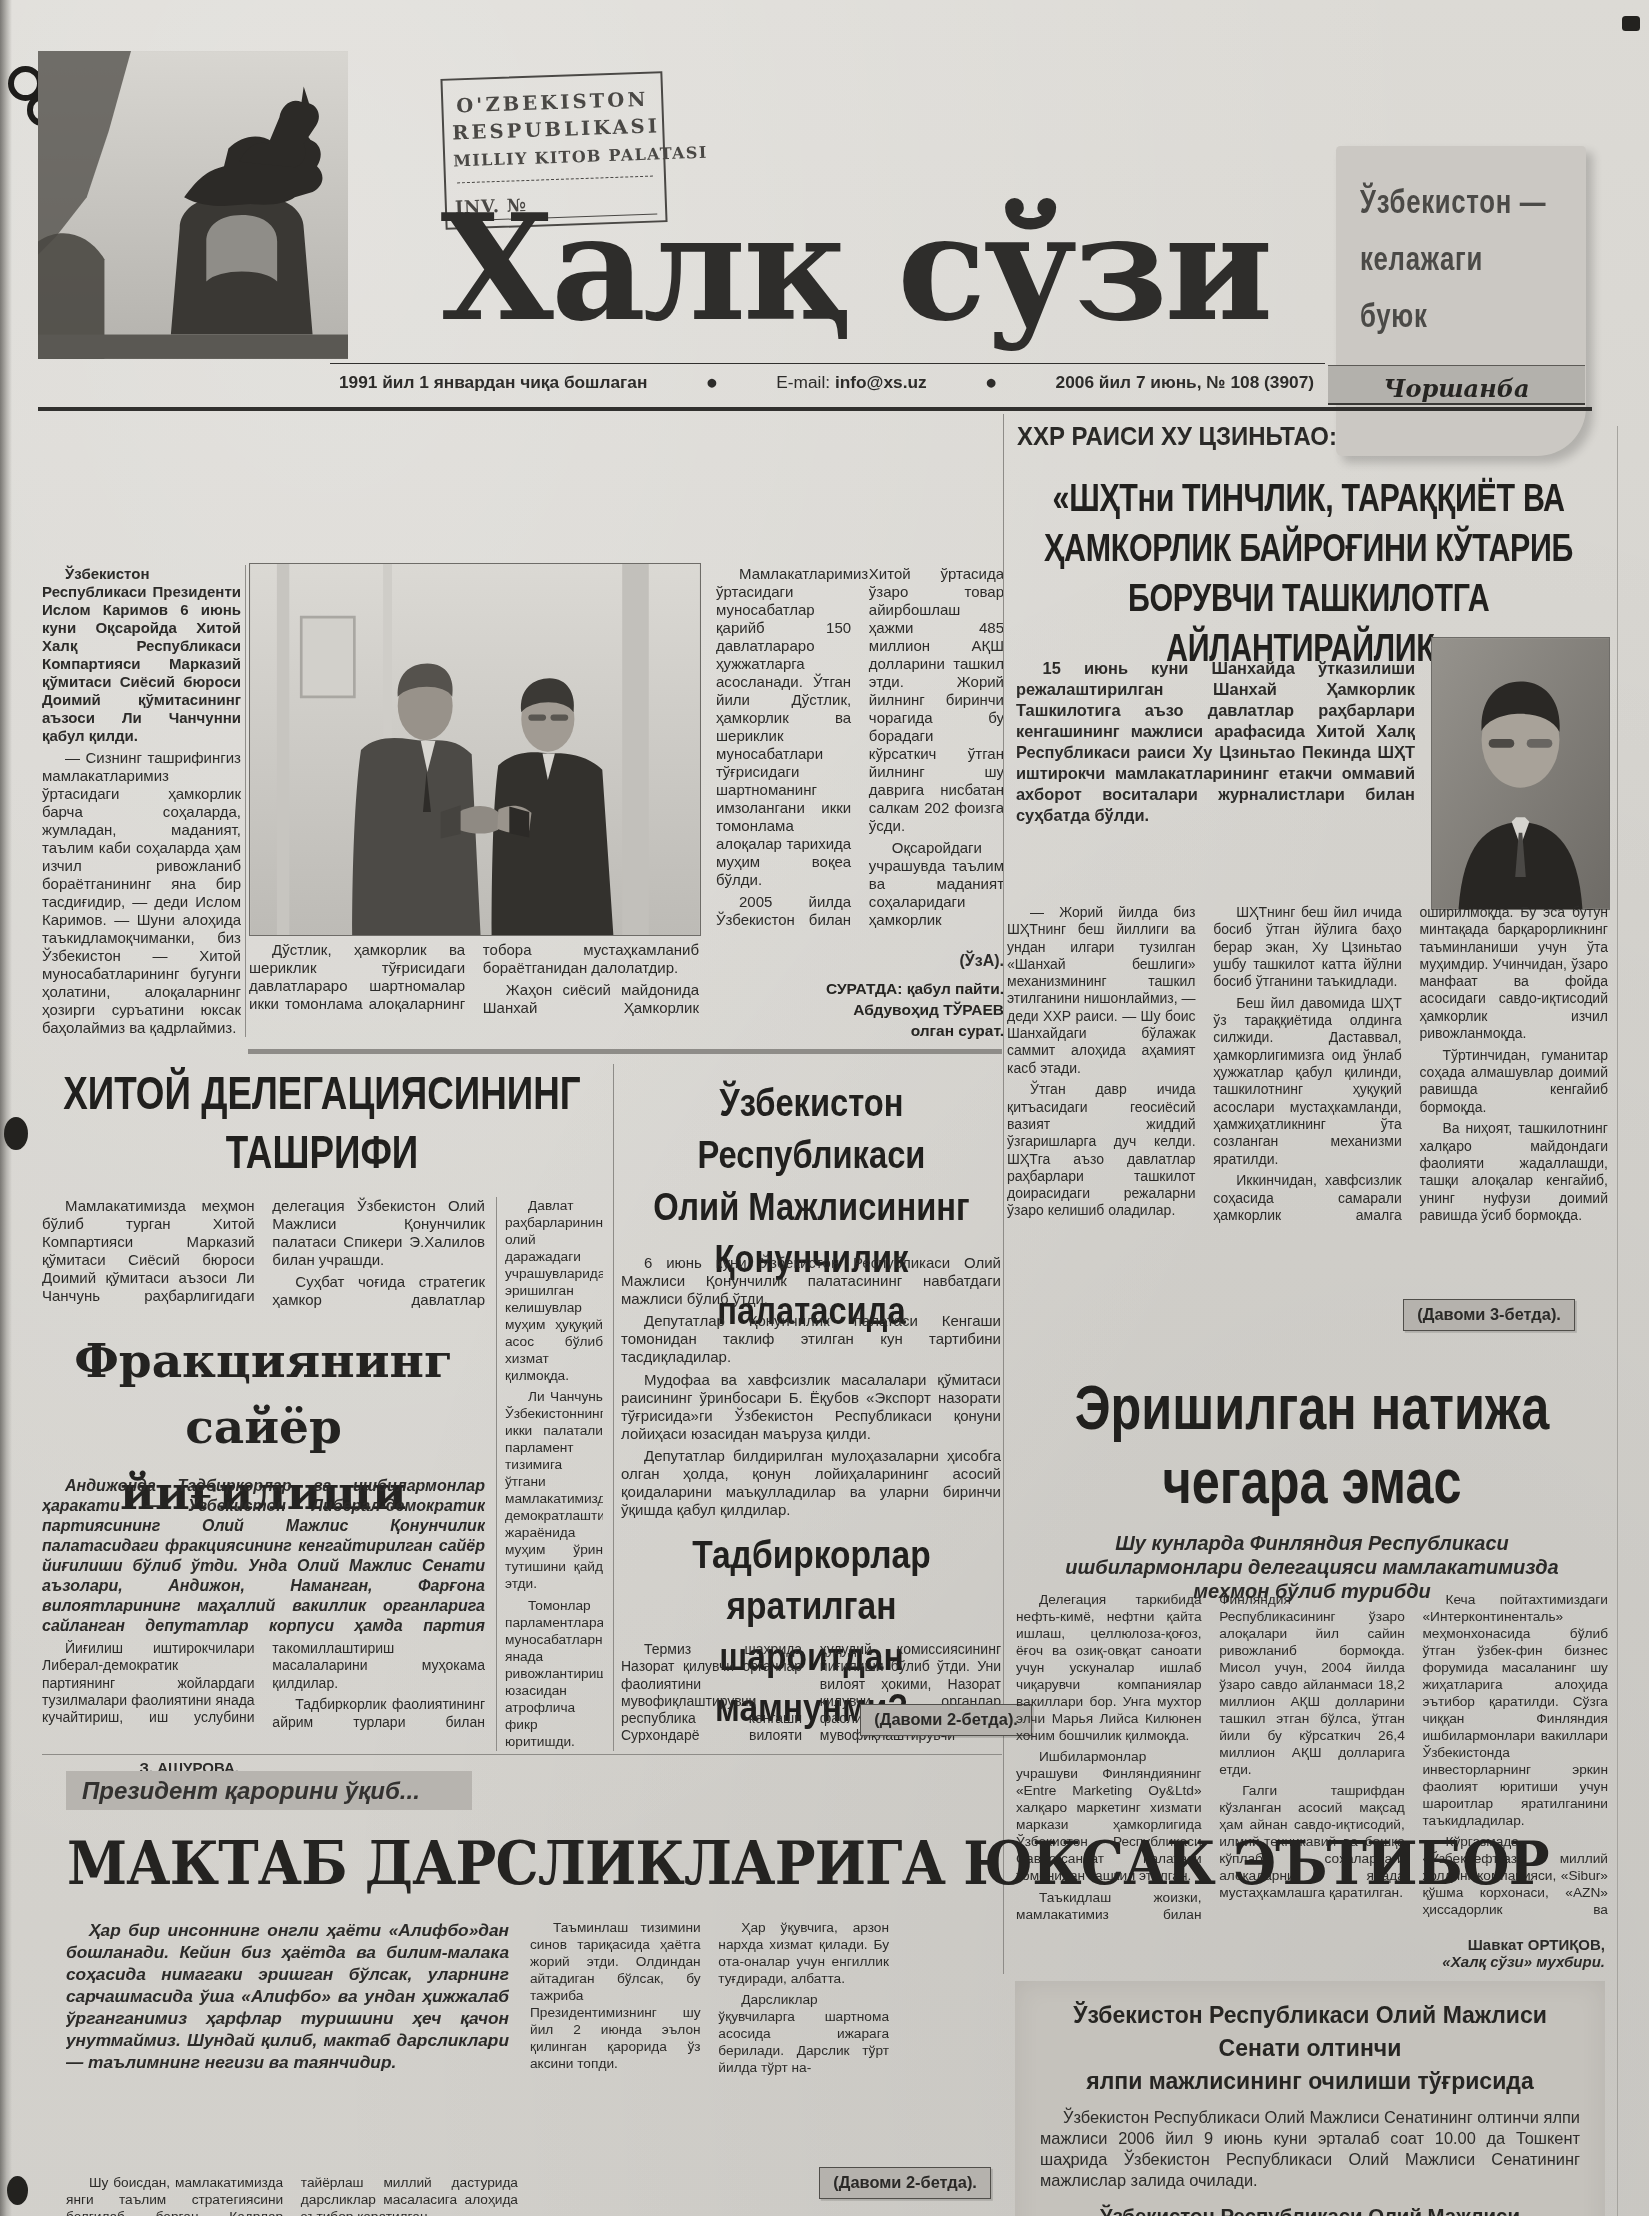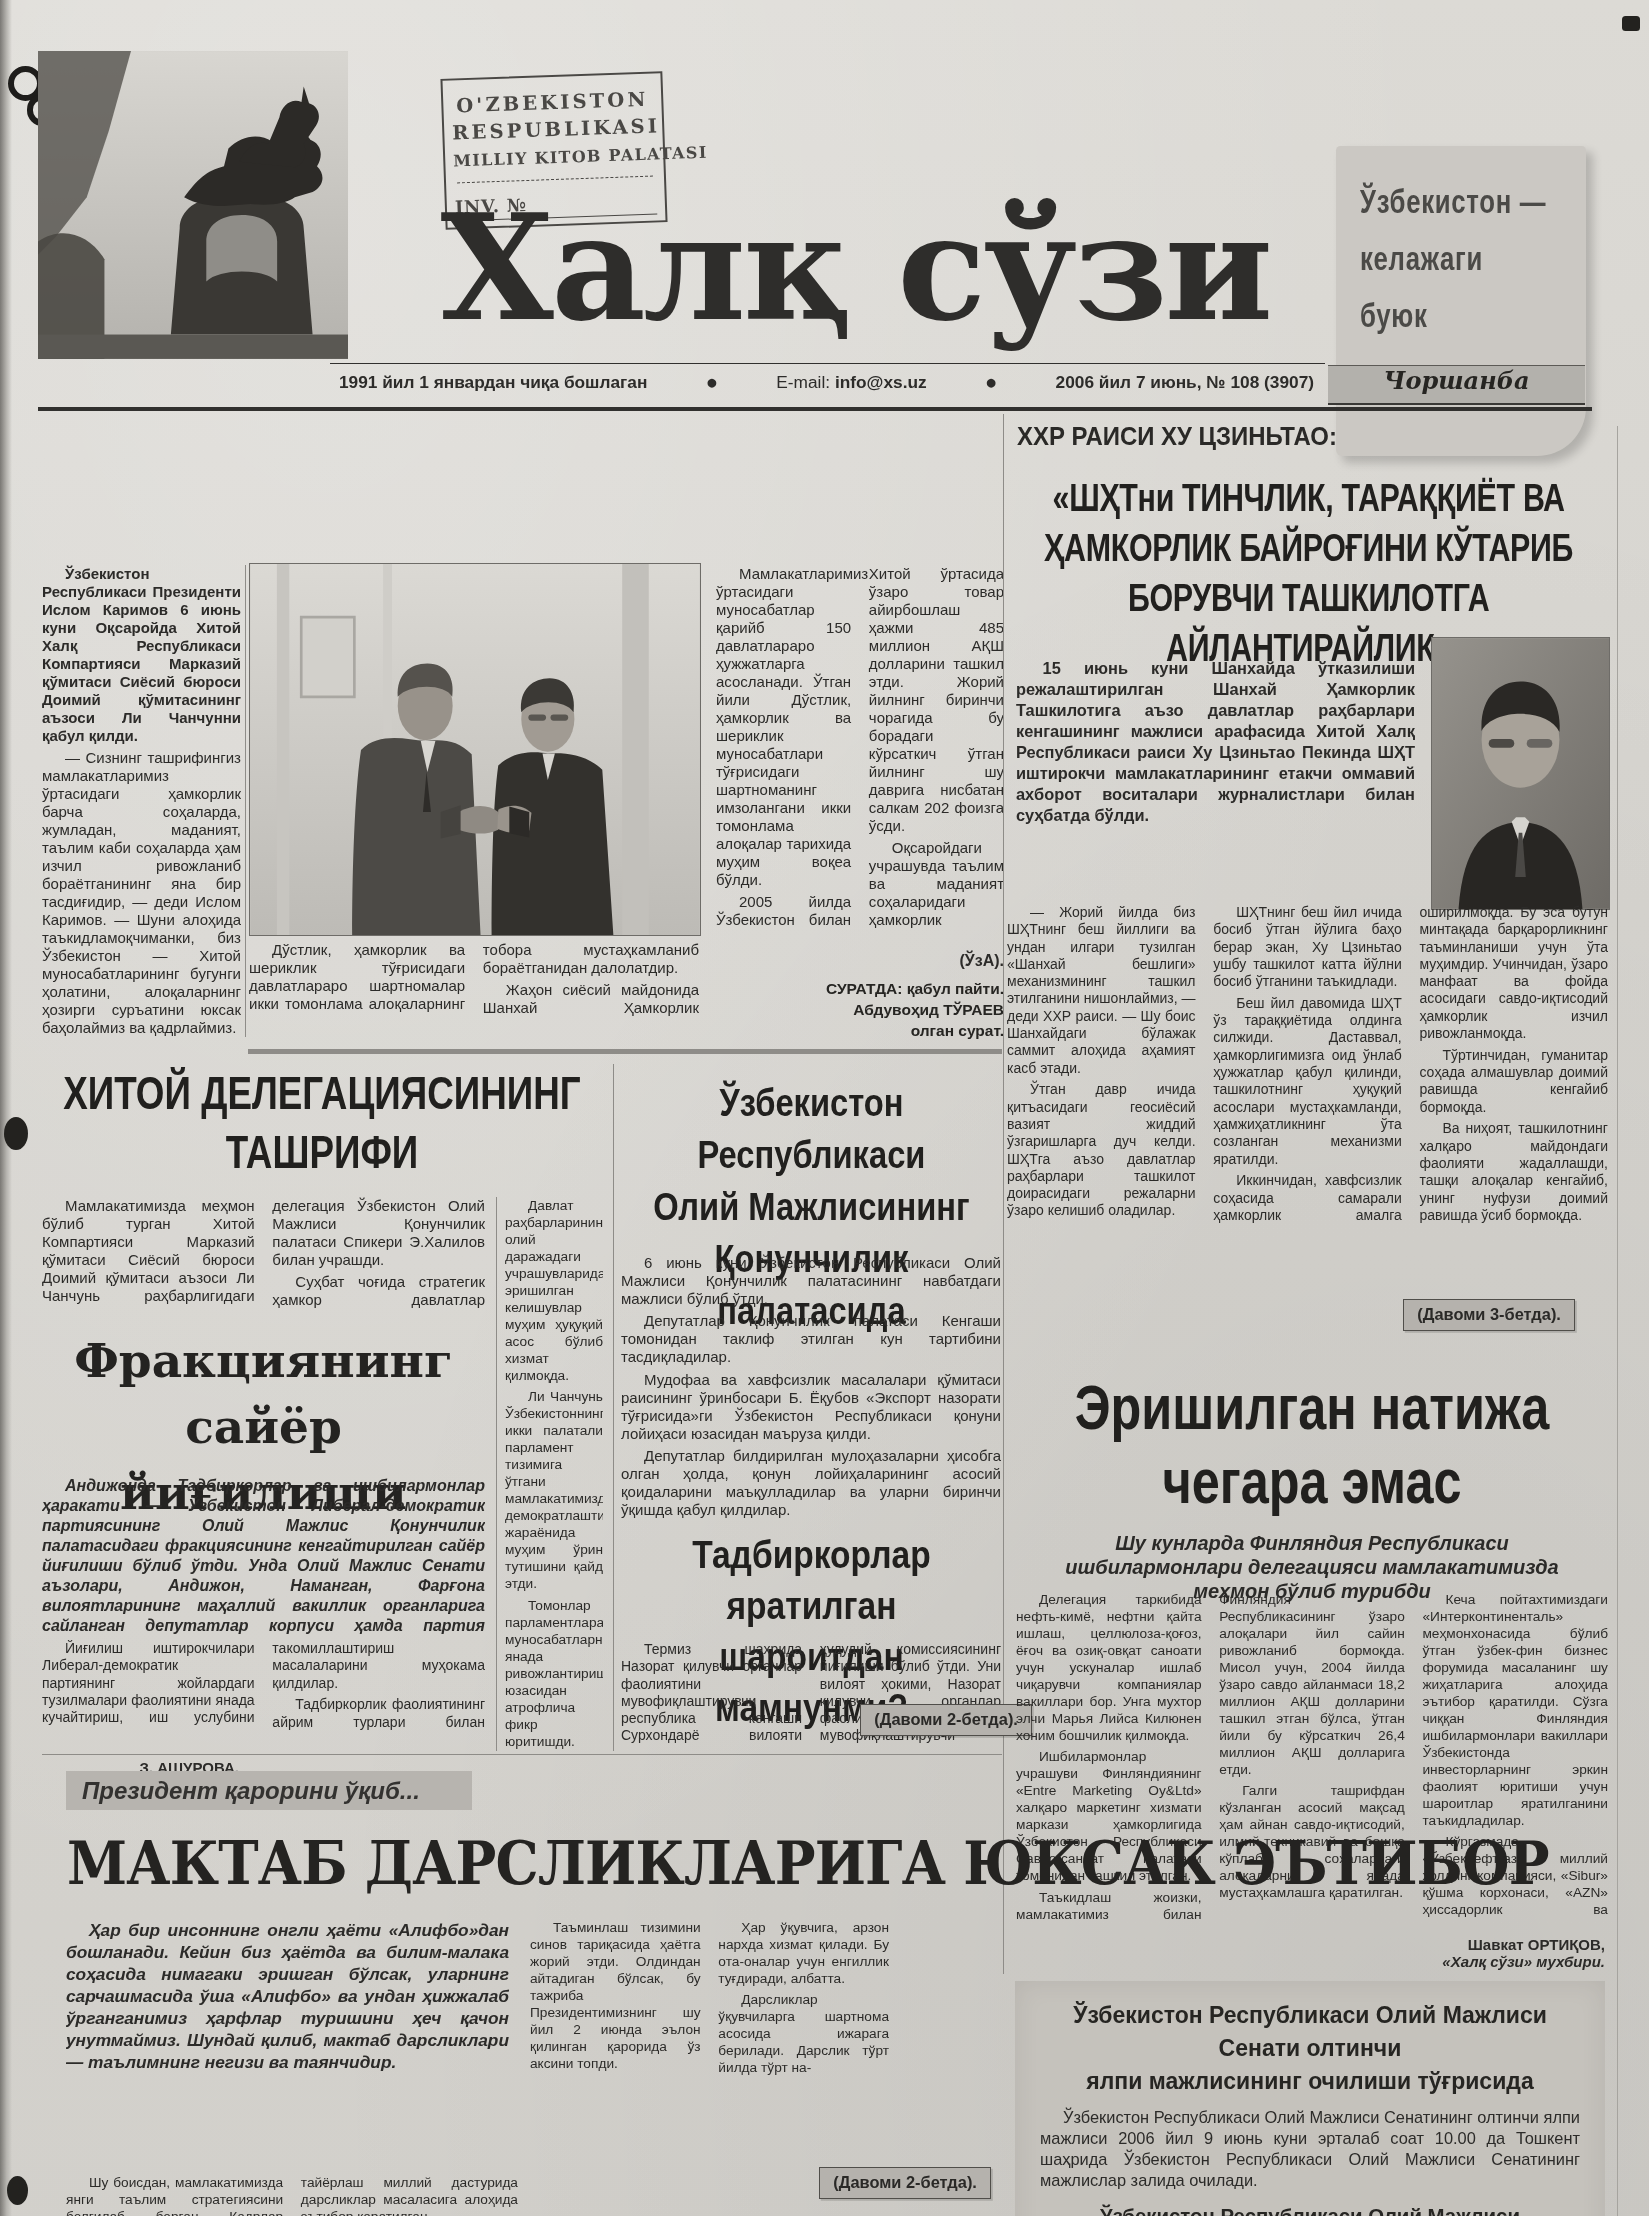--- a/index.html
+++ b/index.html
@@ -23,21 +23,21 @@
   .stamp .inv{text-align:left;font-size:17.7px;letter-spacing:0.9px;border-bottom:1.8px solid #4a4845;padding-bottom:2.7px;}
   .masthead{font-family:"DejaVu Serif",serif;font-weight:bold;font-size:146px;line-height:146px;
     color:#2e2d2b;letter-spacing:-2.7px;white-space:nowrap;}
   .slogan{background:#cbc8c3;border-radius:4.4px 4.4px 49px 6.2px;box-shadow:6.2px 6.2px 9.8px rgba(0,0,0,.18);
     padding:26.6px 17.7px 17.7px 24.4px;}
   .slogan .ln{font-weight:bold;font-size:33px;line-height:57px;color:#4b4a47;
     transform:scaleX(.78);transform-origin:0 50%;white-space:nowrap;letter-spacing:0.9px;}
   .dateline{display:flex;justify-content:space-between;align-items:center;font-size:17.3px;font-weight:bold;color:#2d2c2a;}
   .dateline .dot{font-size:20.4px;}
   .daystrip{background:#b3b1ac;border-top:1.3px solid #5c5a56;border-bottom:2.7px solid #3a3936;
-    display:flex;align-items:flex-start;justify-content:center;
+    display:flex;align-items:flex-end;justify-content:center;
     font-family:"DejaVu Serif",serif;font-weight:bold;font-style:italic;font-size:24px;color:#262522;}
 
   
   .serifhead{font-family:"DejaVu Serif",serif;font-weight:bold;color:#242321;text-align:center;}
   .cond{font-weight:bold;color:#21201e;text-align:center;transform-origin:0 0;}
   .kicker{font-weight:bold;color:#2a2927;white-space:nowrap;transform-origin:0 0;}
 
   
   .bt{font-size:15px;line-height:18px;text-align:justify;overflow:hidden;color:#2c2b29;}
   .bt p{margin:0 0 4.4px;text-indent:23px;}

